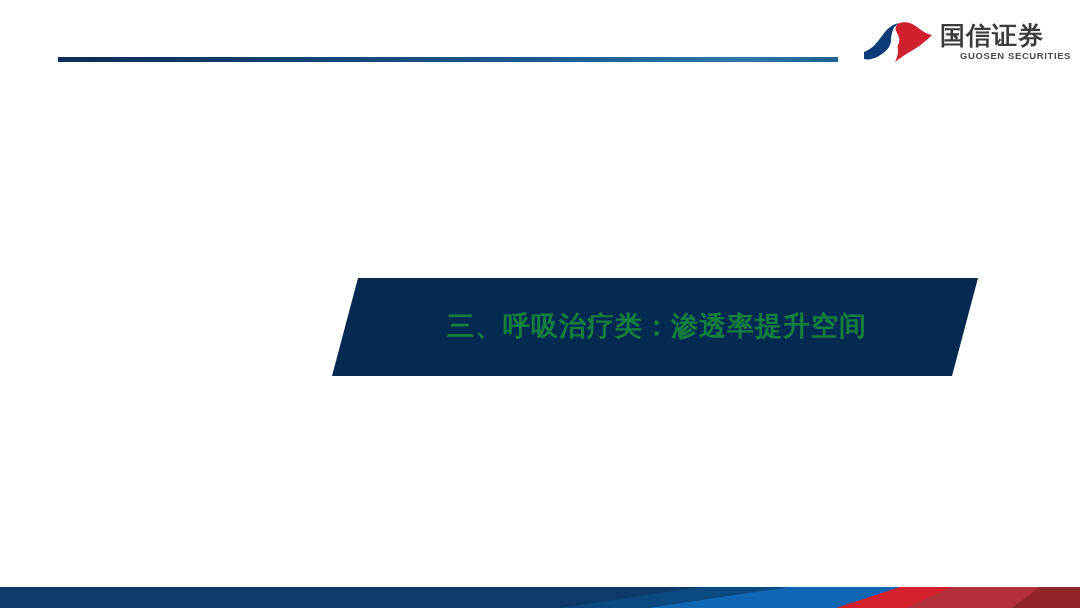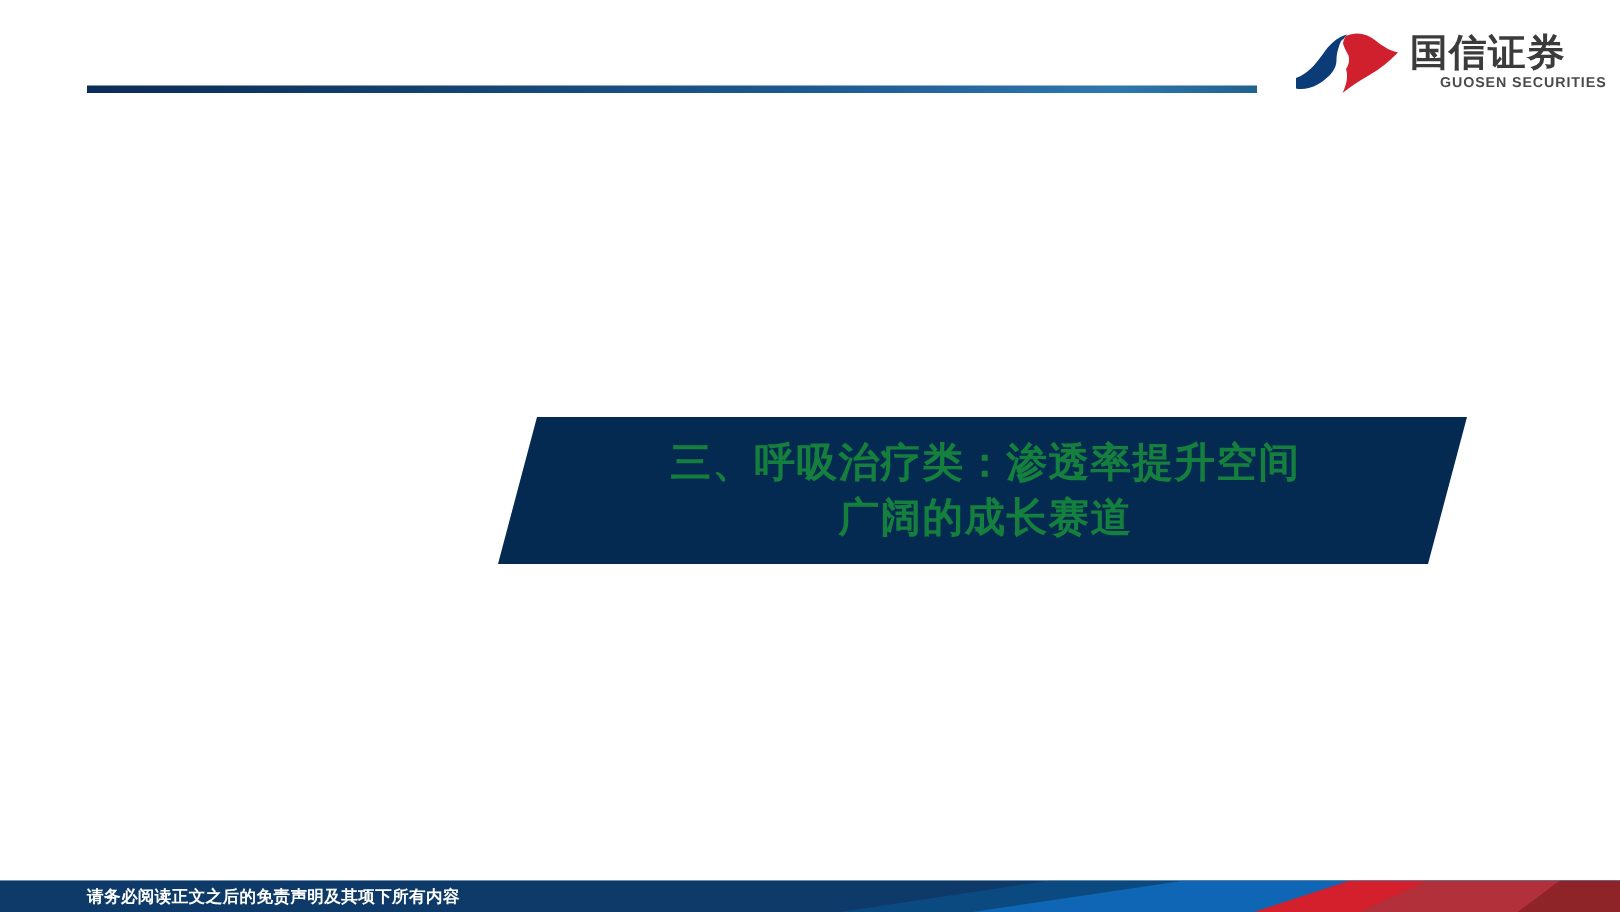--- a/index.html
+++ b/index.html
@@ -148,27 +148,25 @@
     <span id="brand-name-en">GUOSEN SECURITIES</span>
   </span>
 </div>
 
 <div id="section-banner">
   <svg width="648" height="98" viewBox="0 0 648 98" aria-hidden="true">
     <polygon points="28,0 648,0 622,98 2,98" fill="#042a52"></polygon>
   </svg>
   <div id="section-title">
     <span class="title-line">三、呼吸治疗类：渗透率提升空间</span>
-    <span class="title-line">广阔的成长赛道</span>
   </div>
 </div>
 
 <div id="footer-bar">
   <svg id="footer-decor" width="1080" height="21" viewBox="0 0 1080 21" aria-hidden="true">
     <rect x="0" y="0" width="1080" height="21" fill="#0d3a68"></rect>
     <polygon points="560,21 700,0 1080,0 1080,21" fill="#0b4a80"></polygon>
     <polygon points="648,21 790,0 1080,0 1080,21" fill="#0e66b5"></polygon>
     <polygon points="836,21 900,0 1080,0 1080,21" fill="#d4202c"></polygon>
     <polygon points="906,21 952,0 1080,0 1080,21" fill="#b13039"></polygon>
     <polygon points="1012,21 1040,0 1080,0 1080,21" fill="#8e2328"></polygon>
   </svg>
-  <div id="footer-note">请务必阅读正文之后的免责声明及其项下所有内容</div>
 </div>
 
 </body></html>

